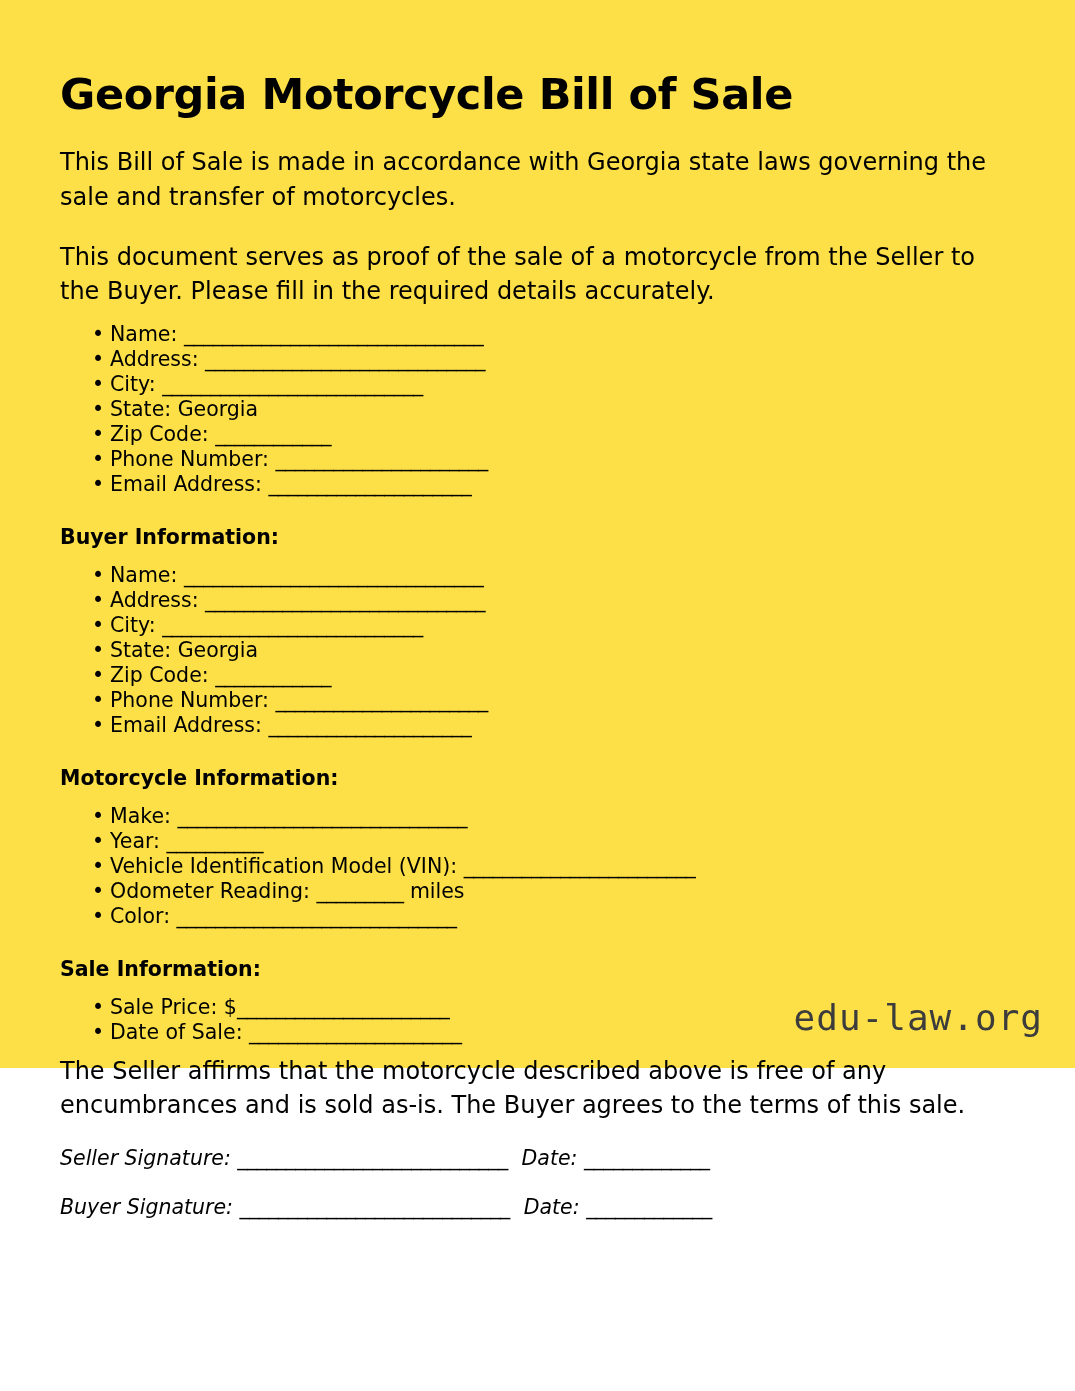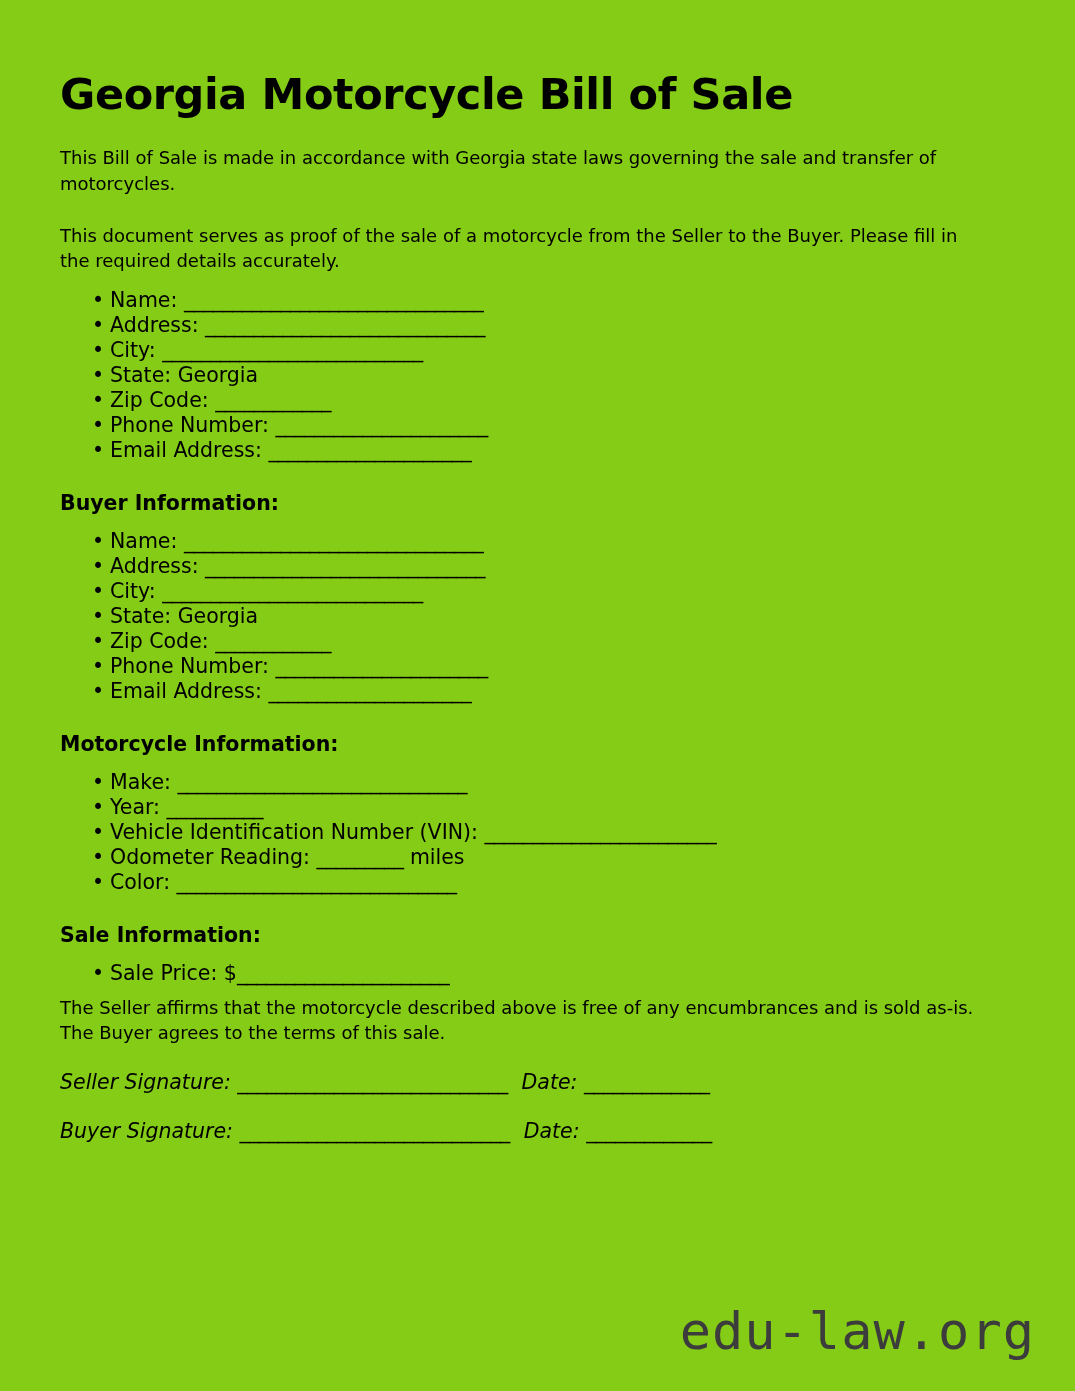--- a/index.html
+++ b/index.html
@@ -15,38 +15,38 @@
     font-family: "DejaVu Sans", "Liberation Sans", sans-serif;
     color: #000000;
     -webkit-font-smoothing: antialiased;
   }
 
   .page {
     position: absolute;
     left: 0;
     top: 0;
     width: 1075px;
-    height: 1391px;
+    height: 1068px;
     box-sizing: border-box;
     padding: 60px 55px 0 60px;
-    background: #84cc16;
+    background: #fde047;
   }
 
   
   .doc-title {
     font-size: 43px;
     font-weight: bold;
     letter-spacing: -0.4px;
     line-height: 1.15;
     margin: 10px 0 0 0;
   }
 
   
   .para {
-    font-size: 18px;
+    font-size: 24px;
     line-height: 1.42;
     margin: 26px 0 0 0;
     max-width: 930px;
   }
   .para.tight {
     margin-top: 9px;
   }
 
   
   .section-heading {
@@ -94,24 +94,24 @@
     font-style: italic;
   }
   .sig-line .gap {
     display: inline-block;
     width: 14px;
   }
 
   
   .watermark {
     position: absolute;
-    right: 40px;
+    right: 32px;
     bottom: 30px;
     font-family: "DejaVu Sans Mono", "Liberation Mono", monospace;
-    font-size: 52px;
+    font-size: 36px;
     letter-spacing: 1px;
     color: #3c3c3c;
     white-space: nowrap;
     margin-top: 31px;
   }
 </style>
 </head>
 <body>
 
 <div class="page">
@@ -140,28 +140,29 @@
     <li><span>State: Georgia</span><span class="blank"></span></li>
     <li><span>Zip Code: </span><span class="blank">____________</span></li>
     <li><span>Phone Number: </span><span class="blank">______________________</span></li>
     <li><span>Email Address: </span><span class="blank">_____________________</span></li>
   </ul>
 
   <h2 class="section-heading">Motorcycle Information:</h2>
   <ul class="fields">
     <li><span>Make: </span><span class="blank">______________________________</span></li>
     <li><span>Year: </span><span class="blank">__________</span></li>
-    <li><span>Vehicle Identification Number (VIN): </span><span class="blank">________________________</span></li>
+    <li><span>Vehicle Identification Model (VIN): </span><span class="blank">________________________</span></li>
     <li><span>Odometer Reading: </span><span class="blank">_________</span><span> miles</span></li>
     <li><span>Color: </span><span class="blank">_____________________________</span></li>
   </ul>
 
   <h2 class="section-heading">Sale Information:</h2>
   <ul class="fields">
     <li><span>Sale Price: $</span><span class="blank">______________________</span></li>
+    <li><span>Date of Sale: </span><span class="blank">______________________</span></li>
   </ul>
 
   <p class="para tight">The Seller affirms that the motorcycle described above is free of any encumbrances and is sold as-is. The Buyer agrees to the terms of this sale.</p>
 
 
   <p class="sig-line">
     <span>Seller Signature: </span><span class="blank">____________________________</span><span class="gap"></span><span>Date: </span><span class="blank">_____________</span>
   </p>
 
   <p class="sig-line">

